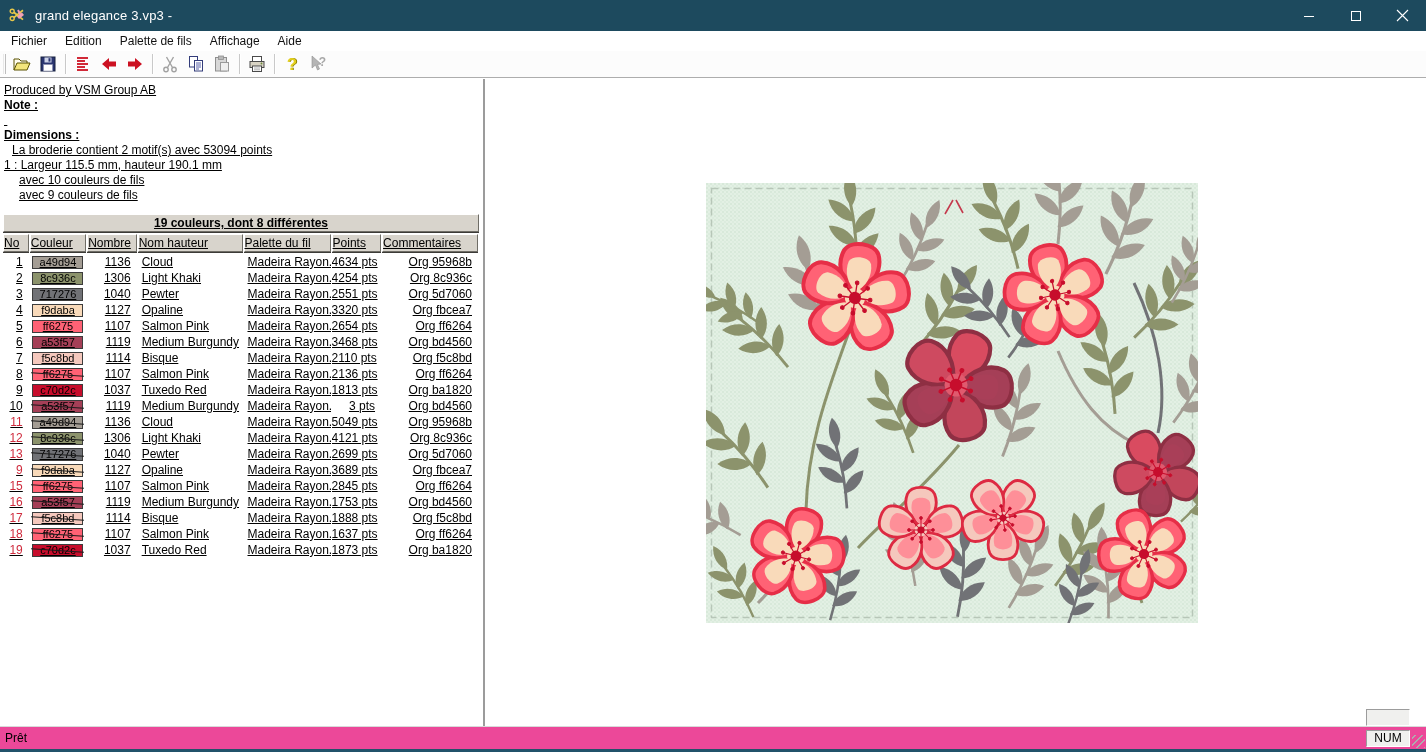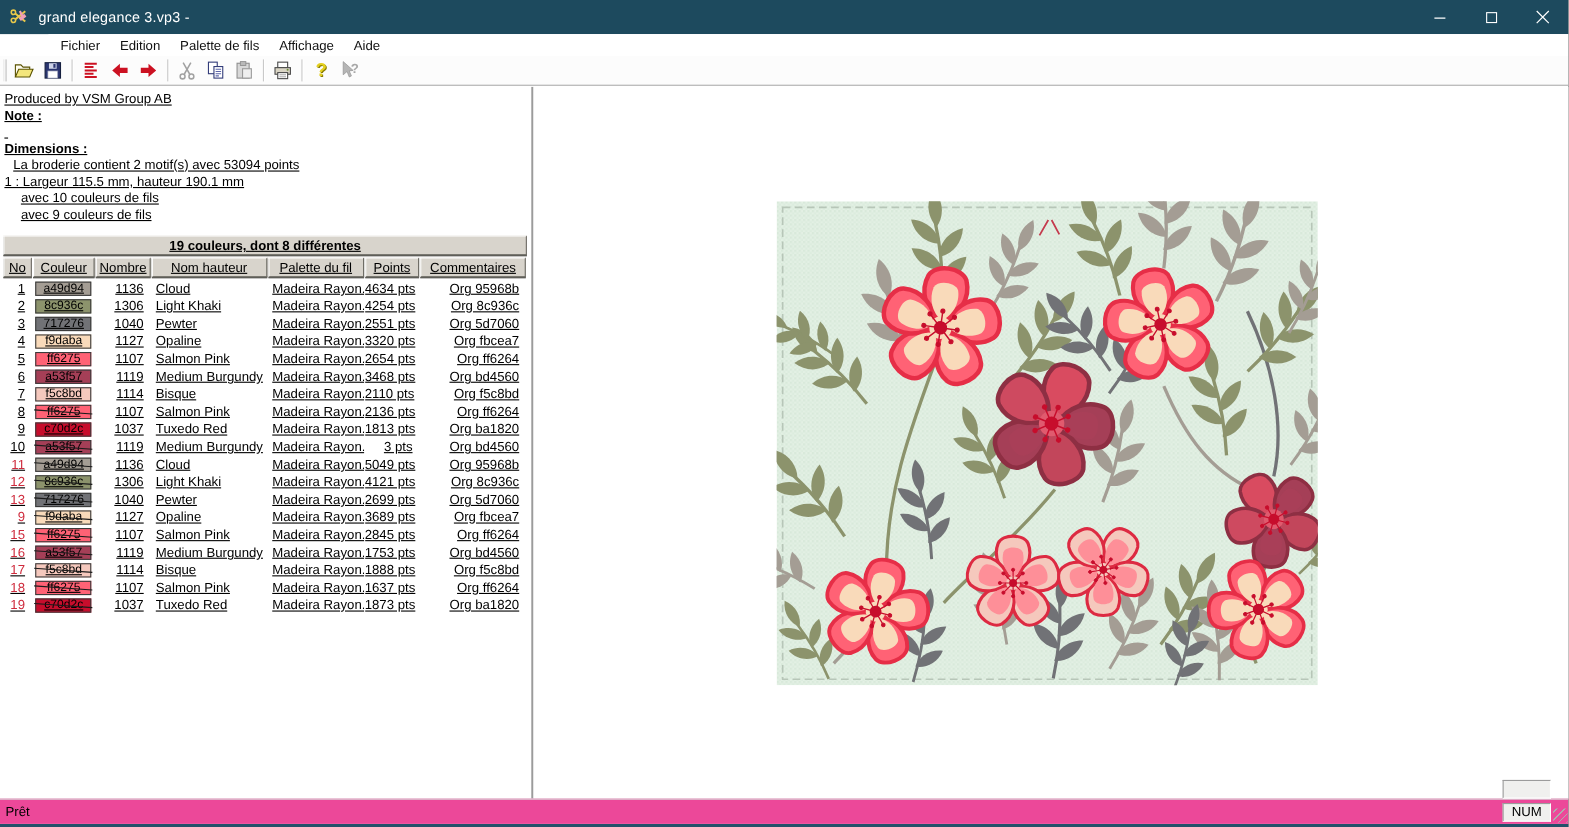--- a/index.html
+++ b/index.html
@@ -11,21 +11,21 @@
   }
   
   .titlebar { position:absolute; top:0; left:0; right:0; height:31px;
     background:#1d4a5e; display:flex; align-items:center; color:#fff; }
   .app-icon { width:17px; height:17px; margin:0 9px 0 9px; flex:0 0 auto; }
   .title-text { font-size:13px; letter-spacing:.2px; }
   .win-controls { margin-left:auto; display:flex; height:31px; }
   .win-btn { width:47px; height:31px; display:flex; align-items:center; justify-content:center; }
   
   .menubar { position:absolute; top:31px; left:0; right:0; height:20px;
-    background:#fff; display:flex; align-items:flex-end; font-size:12px; color:#111;margin-left:44px; }
+    background:#fff; display:flex; align-items:flex-end; font-size:12px; color:#111; }
   .menu-item { padding:0 9px; height:20px; line-height:20px; }
   .menu-item:first-child { padding-left:11px; }
   
   .toolbar { position:absolute; top:51px; left:0; right:0; height:27px;
     background:#fcfcfc; border-bottom:1px solid #adadad; display:flex; align-items:center; padding-left:2px; }
   .tgrip { width:3px; height:20px; border-left:1px solid #e8e8e8; border-right:1px solid #bdbdbd; margin:0 3px 0 1px; }
   .tbtn { width:26px; height:23px; display:flex; align-items:center; justify-content:center; }
   .tsep { width:1px; height:20px; background:#c9c9c9; box-shadow:1px 0 0 #fff; margin:0 4px; }
   
   .content { position:absolute; top:79px; left:0; right:0; height:647px; display:flex; background:#fff; }
@@ -35,21 +35,21 @@
   .info-line.b { font-weight:bold; }
   .ind1 { padding-left:8px; } .ind2 { padding-left:15px; }
   
   .table-wrap { margin:11px 0 0 3px; width:476px; }
   .band { height:18px; background:#d8d4cc; border:1px solid;
     border-color:#ffffff #6f6d66 #6f6d66 #ffffff; box-shadow:0 1px 0 #3c3b37;
     font-size:12px; font-weight:bold; text-align:center; line-height:16px; color:#000; }
   .thead { display:flex; margin-top:2px; }
   .th { height:18px; background:#d8d4cc; border:1px solid;
     border-color:#ffffff #6f6d66 #6f6d66 #ffffff; box-shadow:0 1px 0 #3c3b37;
-    font-size:12px; text-align:center; line-height:16px; color:#000; margin-right:1px; }
+    font-size:12px; line-height:16px; color:#000; margin-right:1px; }
   .tbody { margin-top:2px; }
   .tr { display:flex; height:16px; line-height:16px; font-size:12px; color:#000; }
   .td { height:16px; overflow:hidden; white-space:nowrap; margin-right:1px; }
   .w0{width:26px}.w1{width:57px}.w2{width:50px}.w3{width:106px}.w4{width:88px}.w5{width:50px}.w6{width:97px}
   .rt { text-align:right; padding-right:6px; }
   .lt { text-align:left; padding-left:4px; }
   .ct { display:flex; align-items:center; justify-content:center; }
   .td.red { color:#cf2b3d; }
   .swatch { position:relative; width:51px; height:13px; border:1px solid #3c3c3c;
     display:flex; align-items:center; justify-content:center;

